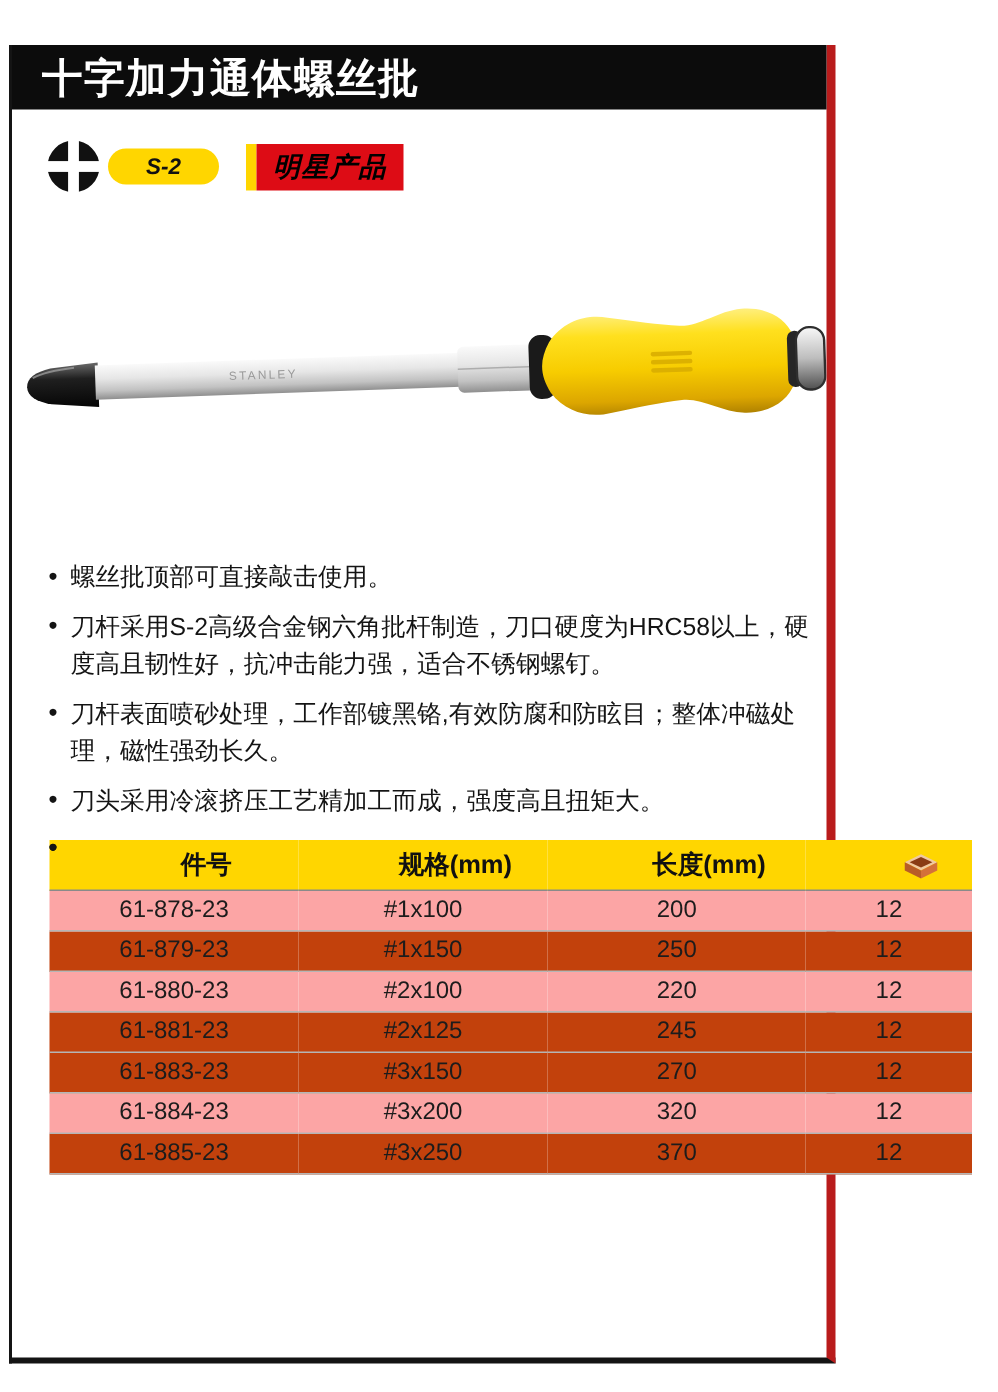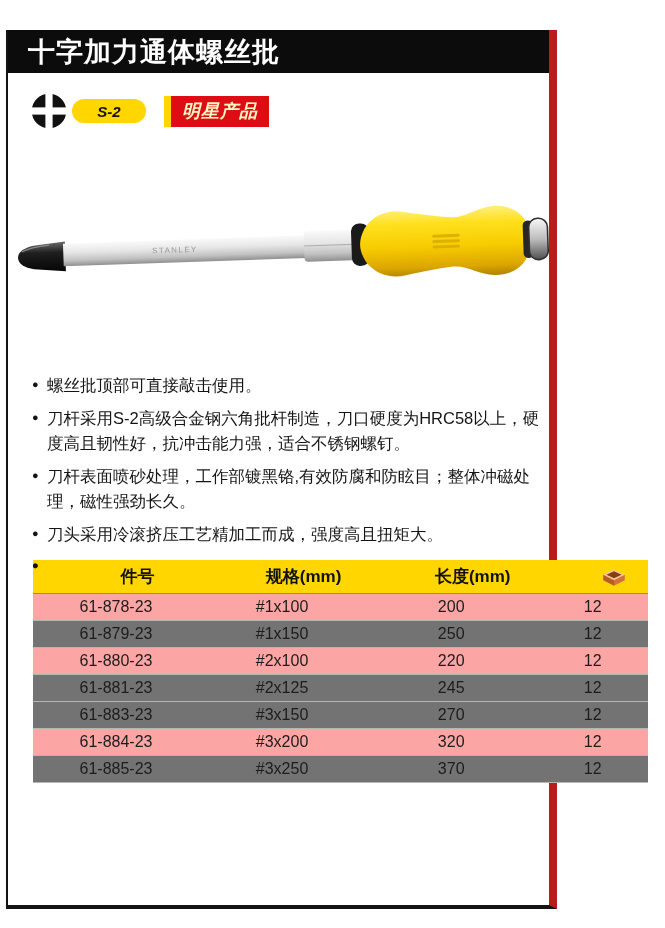--- a/index.html
+++ b/index.html
@@ -1,48 +1,48 @@
 <!DOCTYPE html>
 <html><head>
 <meta charset="utf-8">
 <style>
   html,body{margin:0;padding:0;background:#fff;}
   .page{position:relative;width:665px;height:928px;background:#fff;overflow:hidden;
         font-family:"Liberation Sans","DejaVu Sans",sans-serif;color:#111;}
   .frame{position:absolute;left:6px;top:30px;width:551px;height:879px;box-sizing:border-box;
-         border-left:2px solid #141414;border-right:8px solid #b91c1c;border-bottom:4px solid #141414;
+         border-left:2px solid #141414;border-right:6px solid #b91c1c;border-bottom:4px solid #141414;
          background:#fff;}
   .title-bar{height:43px;background:#0c0c0c;color:#fff;display:flex;align-items:center;}
   .title-bar h1{margin:0 0 0 20px;font-size:27px;font-weight:bold;letter-spacing:1px;}
   
   .badges{display:flex;align-items:center;margin:18px 0 0 22px;height:40px;}
   .phillips{width:38px;height:38px;flex:0 0 auto;}
   .grade-pill{margin-left:4px;width:74px;height:24px;border-radius:12px;background:#ffd600;
               display:flex;align-items:center;justify-content:center;
               font-style:italic;font-weight:bold;font-size:15px;color:#111;}
   .star-badge{display:flex;margin-left:18px;height:31px;}
   .star-badge .stripe{width:7px;background:#ffd600;}
-  .star-badge .red-box{background:#dd0c15;color:#fef9c3;display:flex;align-items:center;
+  .star-badge .red-box{background:#dd0c15;color:#000000;display:flex;align-items:center;
               padding:0 11px;font-style:italic;font-weight:bold;font-size:18px;letter-spacing:1px;}
   
   .product{height:212px;margin-top:10px;display:flex;align-items:center;justify-content:center;}
   
   .features{margin:20px 6px 0 24px;padding:0;list-style:none;}
   .features li{position:relative;padding-left:15px;font-size:16.5px;line-height:1.55;
                margin-bottom:7px;word-break:break-all;color:#141414;}
   .features .blt{position:absolute;left:0;top:-1px;font-size:16px;}
   
   .spec-table{width:615px;margin:13px 0 0 25px;border-collapse:collapse;table-layout:fixed;}
   .spec-table col.c1{width:27%}.spec-table col.c2{width:27%}
   .spec-table col.c3{width:28%}.spec-table col.c4{width:18%}
   .spec-table th{background:#ffd600;height:31px;font-size:17px;font-weight:bold;color:#111;
                  text-align:center;border-bottom:1px solid #8a8a8a;padding-left:44px;}
   .spec-table td{height:24px;font-size:16px;text-align:center;color:#1c1c1c;
                  border-bottom:1px solid #b5b5b5;background:#fca5a5;}
-  .spec-table tr.alt td{background:#737373;}
+  .spec-table tr.alt td{background:#c2410c;}
   .pack-icon{vertical-align:middle;}
 </style>
 </head>
 <body>
 
 <div class="page">
   <div class="frame">
 
     <div class="title-bar">
       <h1>十字加力通体螺丝批</h1>

